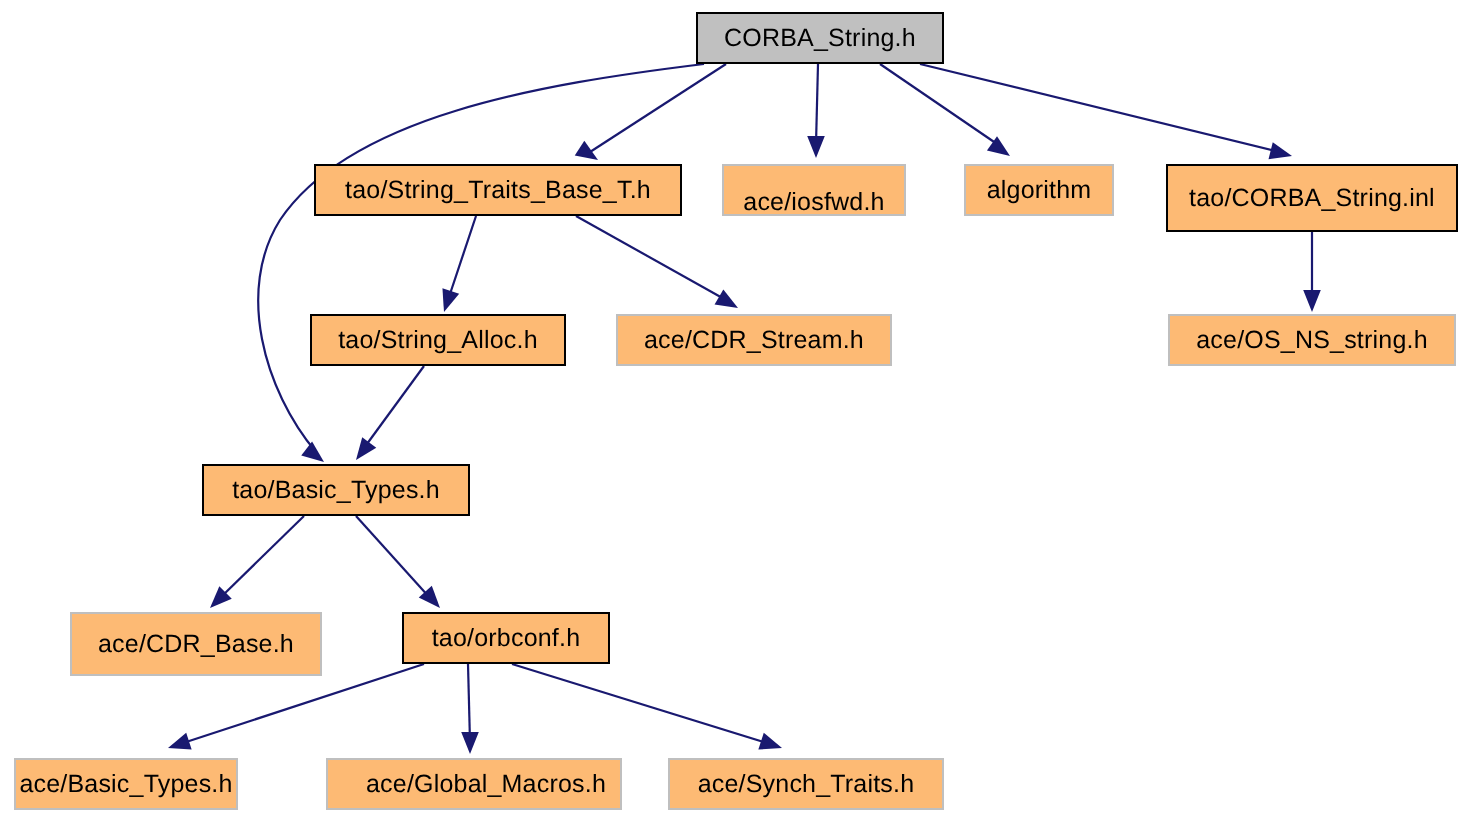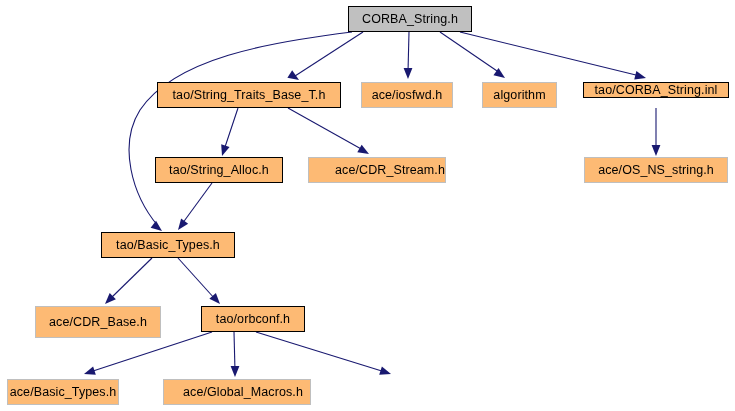--- a/index.html
+++ b/index.html
@@ -82,46 +82,49 @@
       <polygon points="0,0 -11,-4.4 -11,4.4" fill="#191970" transform="translate(235,377) rotate(90)"></polygon>
       <path d="M 256,332 L 385,372" fill="none" stroke="#191970" stroke-width="1.1"></path>
       <polygon points="0,0 -11,-4.4 -11,4.4" fill="#191970" transform="translate(391,374) rotate(18)"></polygon>
     </svg>
 <div class="node root tao" style="left: 348px; top: 6px; width: 124px; height: 26px;">
       <span class="node-label">CORBA_String.h</span>
     </div>
     <div class="node tao" style="left: 157px; top: 82px; width: 184px; height: 26px;">
       <span class="node-label">tao/String_Traits_Base_T.h</span>
     </div>
-    <div class="node" style="left: 361px; top: 82px; width: 92px; height: 26px;">
+    <div class="node" style="left: 361px; top: 82px; width: 92px; height: 26px; align-items: flex-end;">
       <span class="node-label">ace/iosfwd.h</span>
     </div>
     <div class="node" style="left: 482px; top: 82px; width: 75px; height: 26px;">
       <span class="node-label">algorithm</span>
     </div>
-    <div class="node tao" style="left: 583px; top: 82px; width: 146px; height: 16px;">
+    <div class="node tao" style="left: 583px; top: 82px; width: 146px; height: 34px;">
       <span class="node-label">tao/CORBA_String.inl</span>
     </div>
     <div class="node tao" style="left: 155px; top: 157px; width: 128px; height: 26px;">
       <span class="node-label">tao/String_Alloc.h</span>
     </div>
-    <div class="node" style="left: 308px; top: 157px; width: 138px; height: 26px; justify-content: flex-end;">
+    <div class="node" style="left: 308px; top: 157px; width: 138px; height: 26px;">
       <span class="node-label">ace/CDR_Stream.h</span>
     </div>
     <div class="node" style="left: 584px; top: 157px; width: 144px; height: 26px;">
       <span class="node-label">ace/OS_NS_string.h</span>
     </div>
     <div class="node tao" style="left: 101px; top: 232px; width: 134px; height: 26px; justify-content: center;">
       <span class="node-label">tao/Basic_Types.h</span>
     </div>
     <div class="node" style="left: 35px; top: 306px; width: 126px; height: 32px;">
       <span class="node-label">ace/CDR_Base.h</span>
     </div>
     <div class="node tao" style="left: 181px; top: 306px; width: 104px; height: 26px; margin-left: 20px;">
       <span class="node-label">tao/orbconf.h</span>
     </div>
     <div class="node" style="left: 7px; top: 379px; width: 112px; height: 26px;">
       <span class="node-label">ace/Basic_Types.h</span>
     </div>
     <div class="node" style="left: 163px; top: 379px; width: 148px; height: 26px; padding-left: 12px;">
       <span class="node-label">ace/Global_Macros.h</span>
     </div>
+    <div class="node" style="left: 334px; top: 379px; width: 138px; height: 26px;">
+      <span class="node-label">ace/Synch_Traits.h</span>
+    </div>
   </div>
 
 </body></html>

